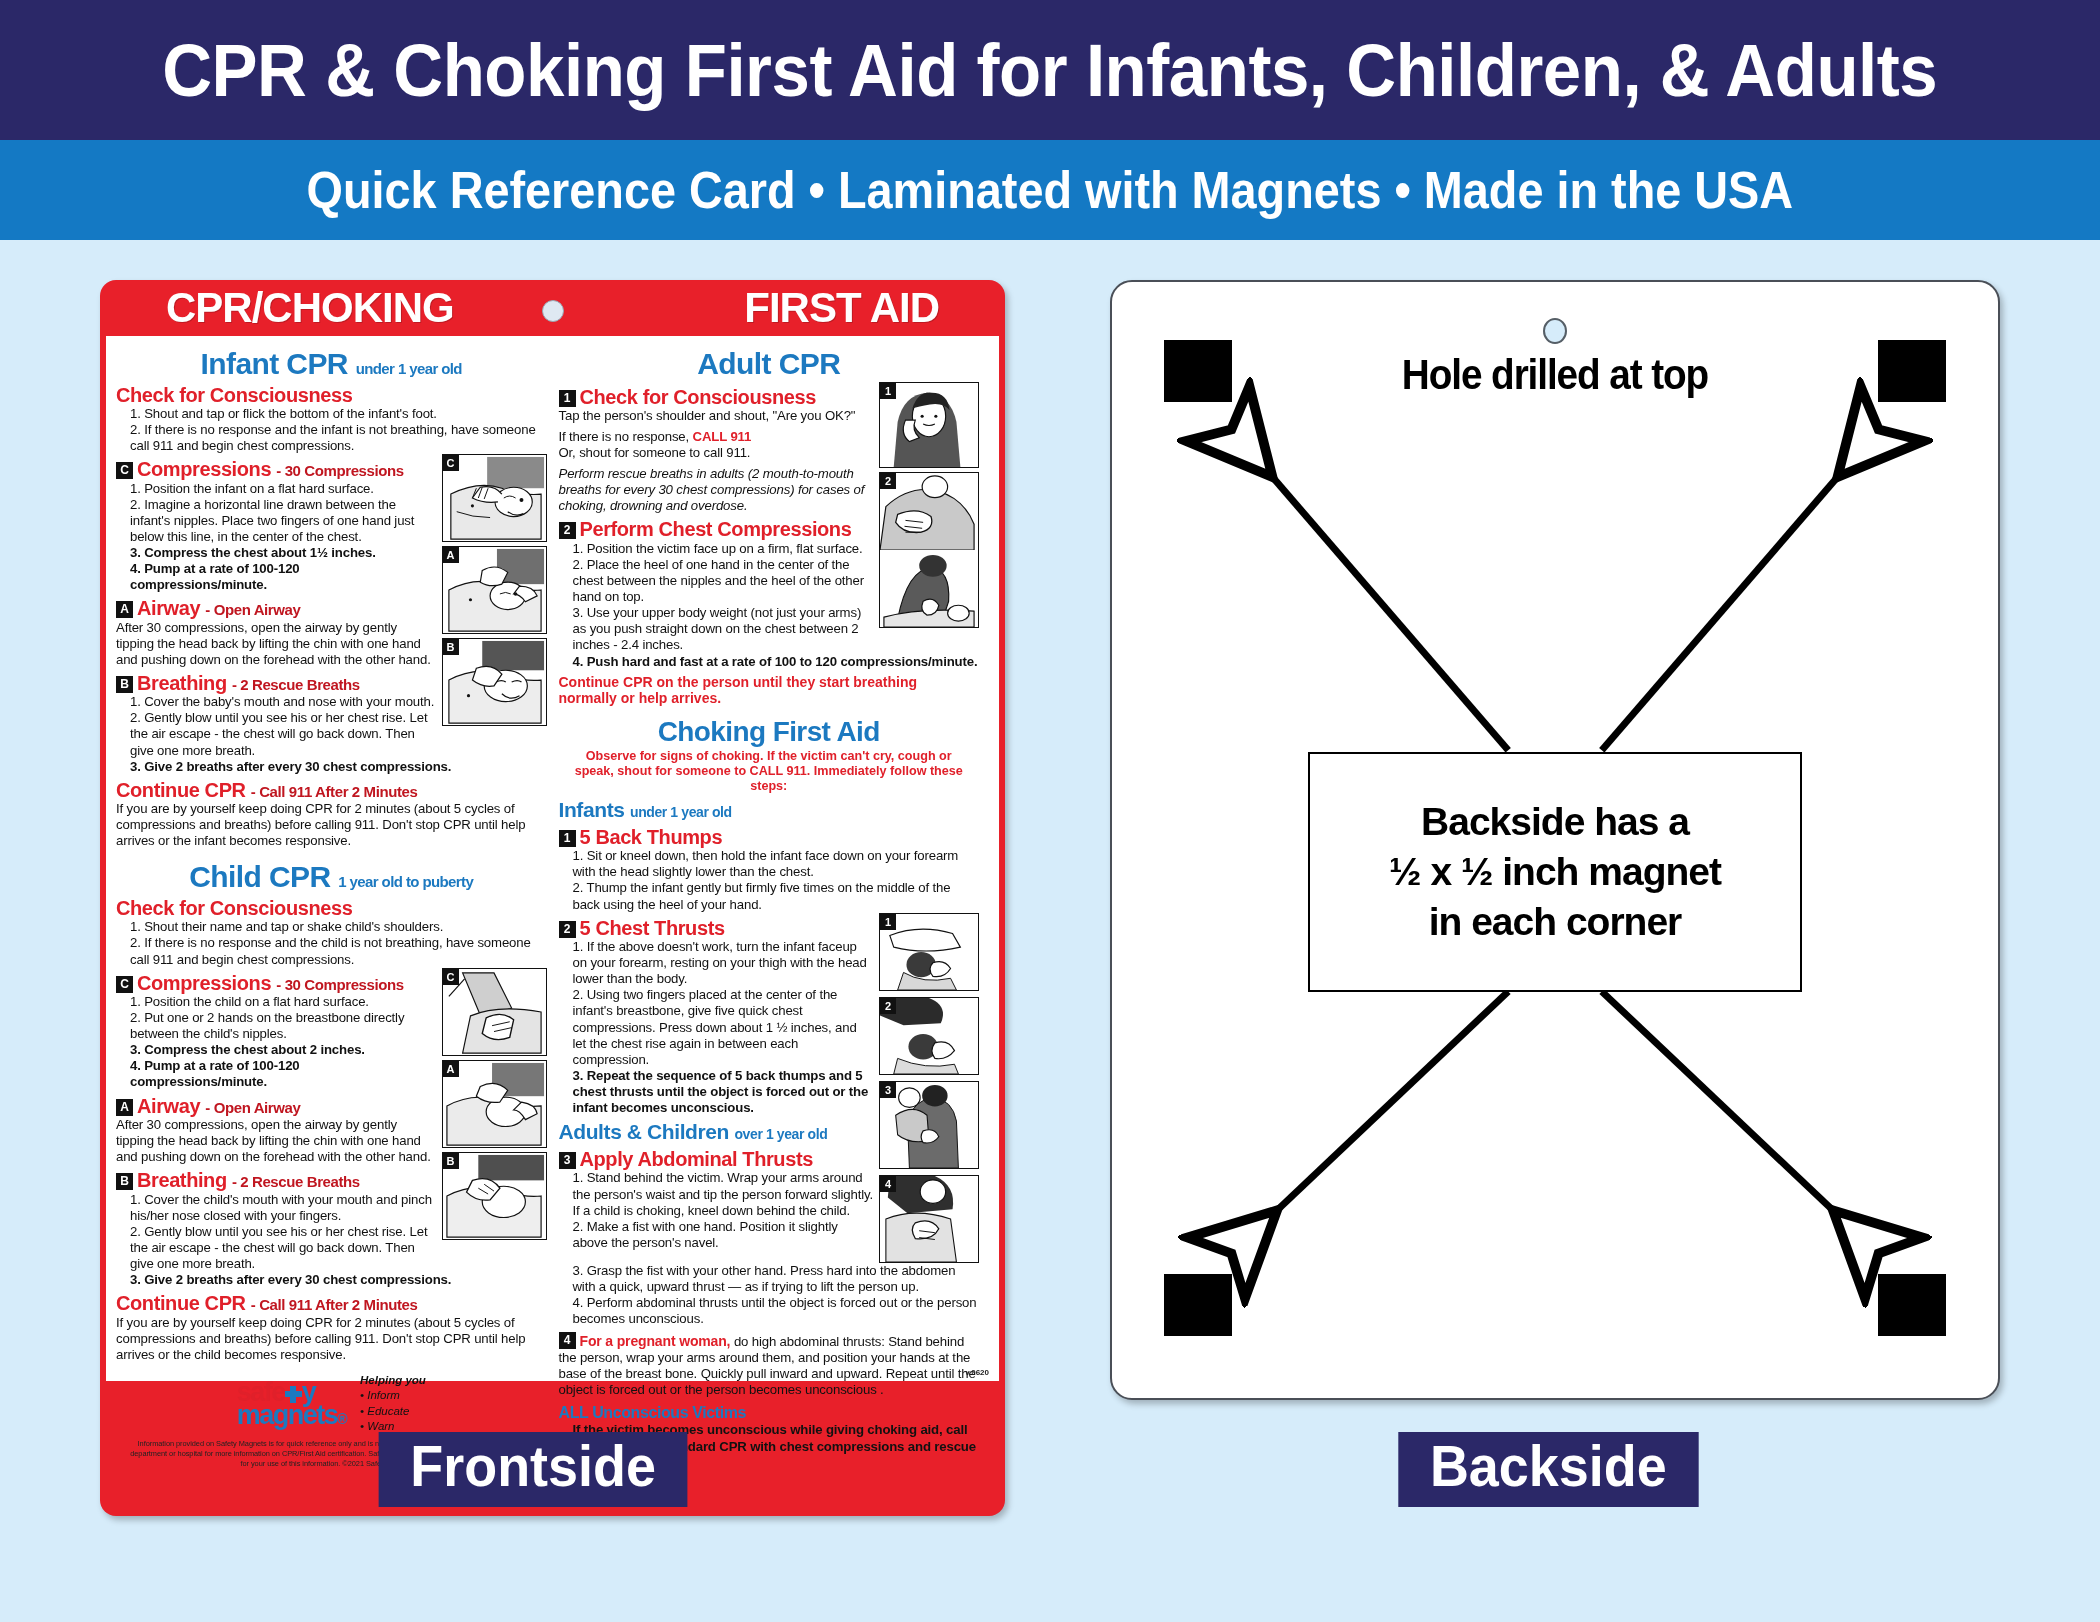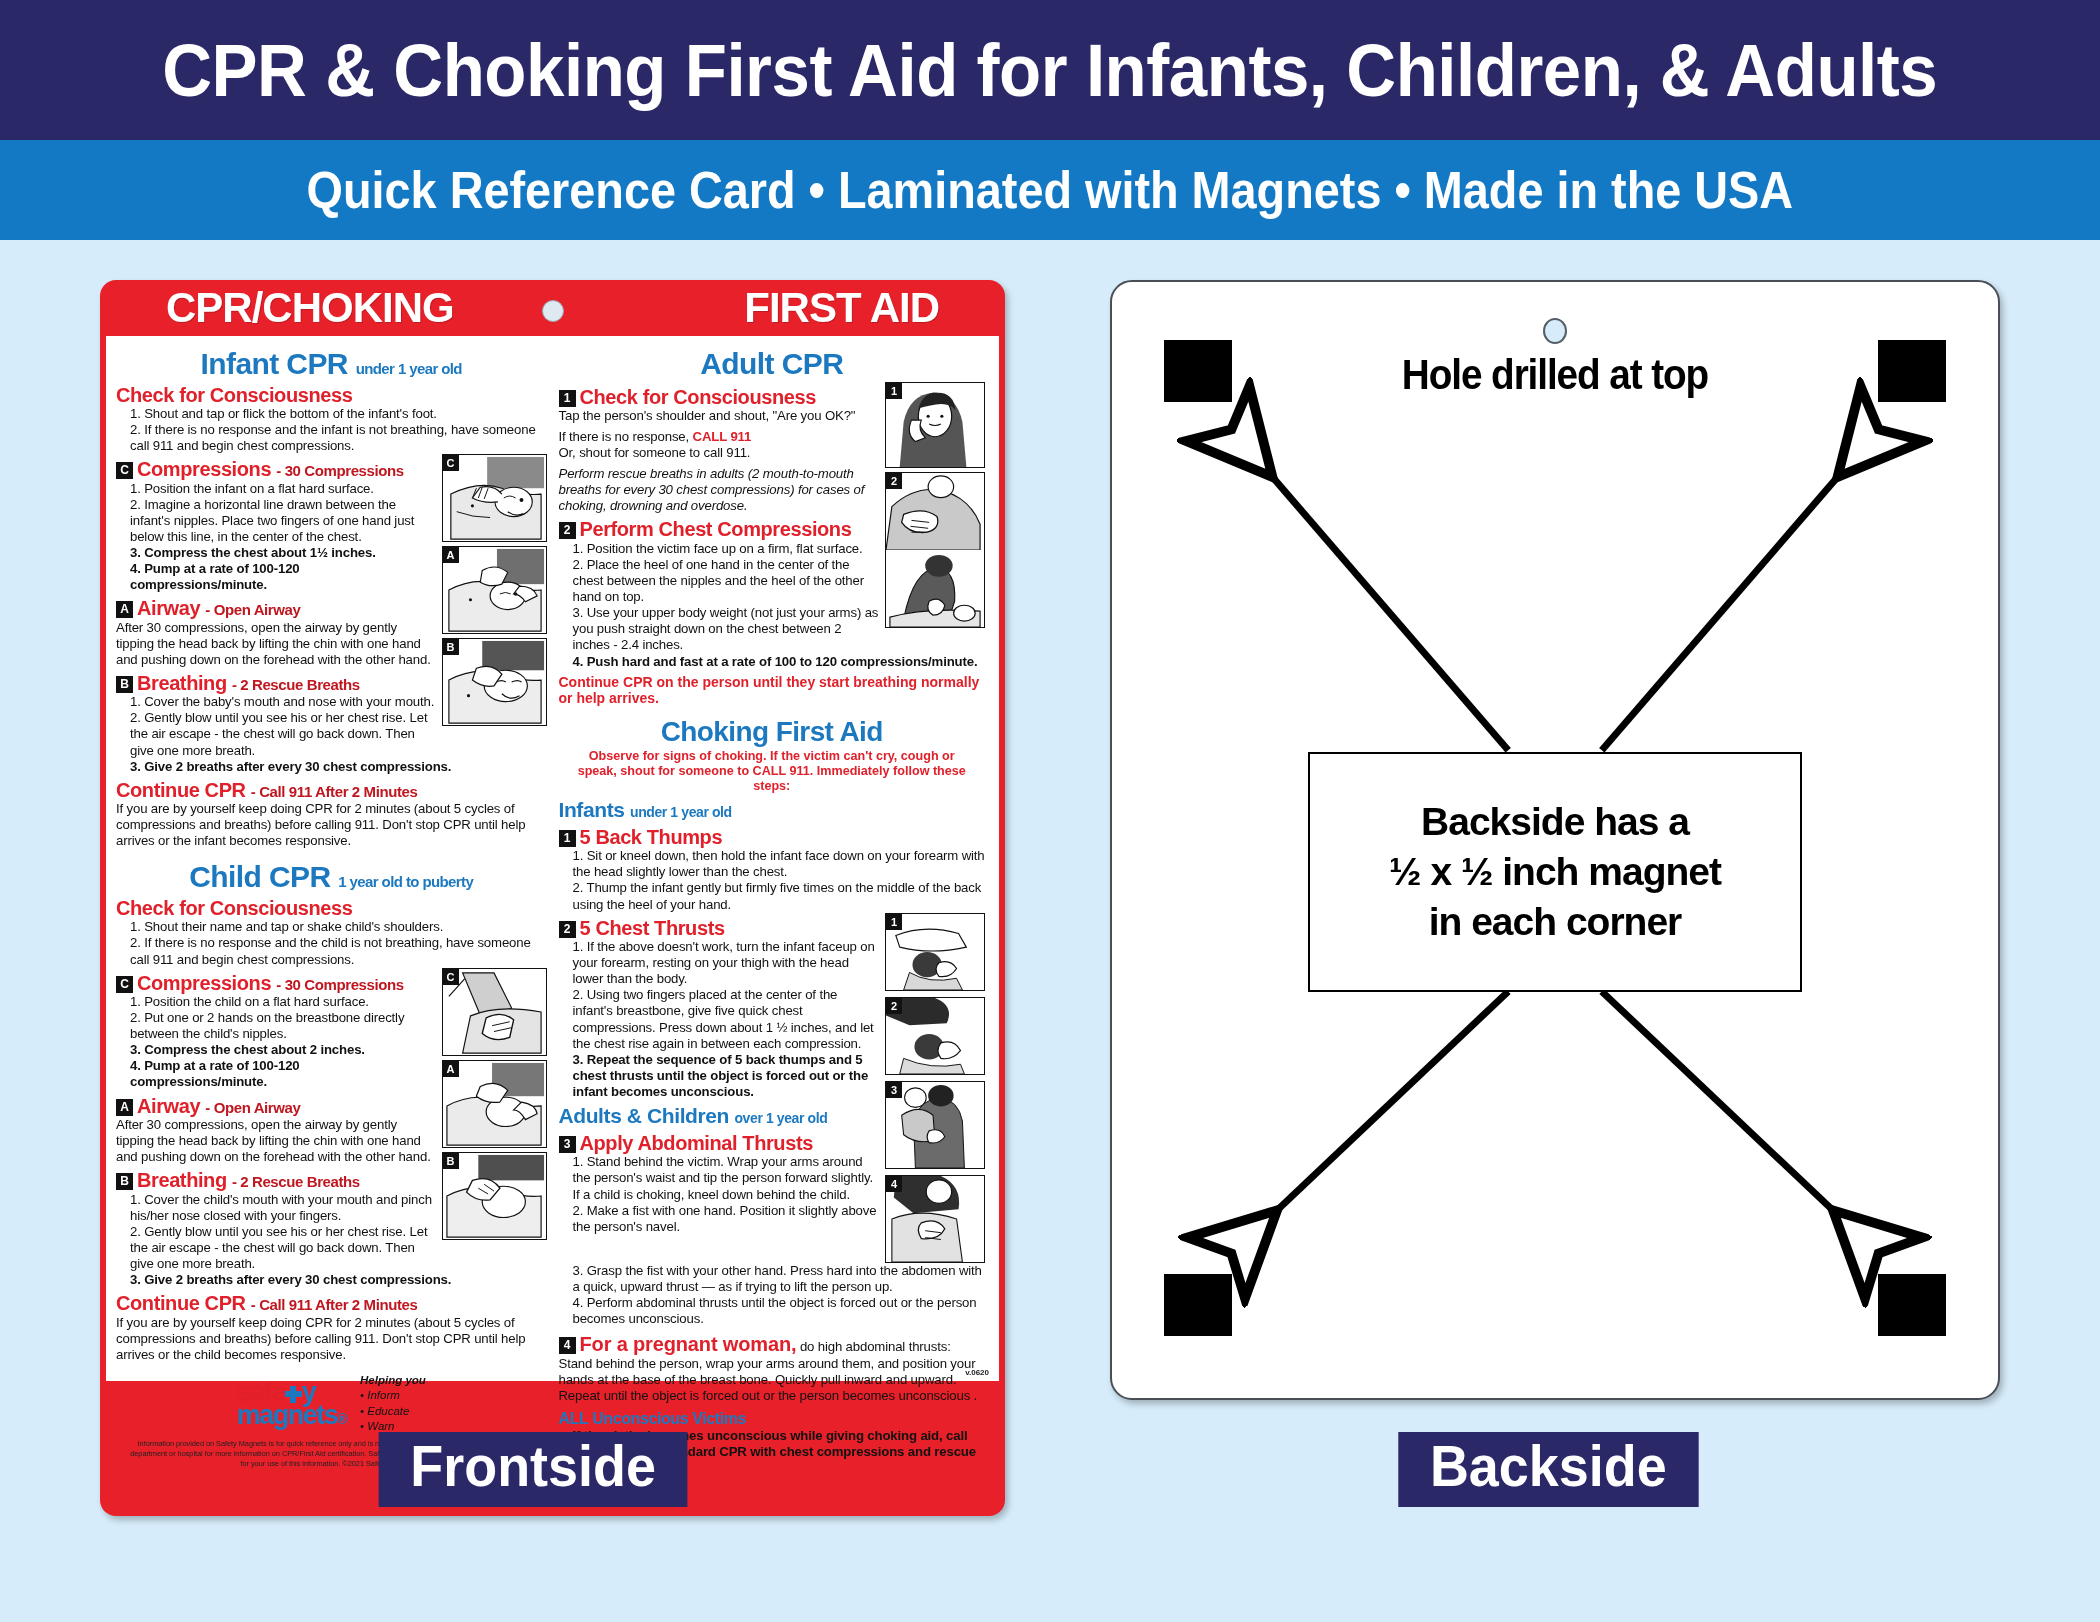--- a/index.html
+++ b/index.html
@@ -60,21 +60,21 @@
     position:absolute; left:50%; top:14px; transform:translateX(-50%);
     width:22px; height:22px; border-radius:50%;
     background:#dfe9f2; border:1.5px solid #9aa7b3;
   }
   .card-body{
     background:#fff; height:1045px; width:100%;
     display:flex; position:relative;
   }
   .col{ position:relative; }
   .col-left{ width:50%; padding:8px 6px 0 10px; border-right:0; }
-  .col-right{ width:50%; padding:8px 14px 0 6px; }
+  .col-right{ width:50%; padding:8px 20px 0 6px; }
 
   
   .sec-title{
     text-align:center; color:#1c79c0; font-size:30px; font-weight:bold;
     letter-spacing:-0.6px; line-height:1.05; margin:4px 0 2px 0;
   }
   .sec-title .age{ font-size:15px; color:#1c79c0; font-weight:bold; }
   .h-red{
     color:#e0202a; font-weight:bold; font-size:20px; letter-spacing:-0.4px;
     line-height:1.12; margin-top:4px;
@@ -516,21 +516,21 @@
                   <path d="M40 56 l16 2 M40 63 l16 2" stroke="#111" stroke-width="1"></path>
                 </svg>
             </div>
           </div>
         </div>
 
         <div class="body-txt indent">3. Grasp the fist with your other hand. Press hard into the abdomen with a quick, upward thrust — as if trying to lift the person up.</div>
         <div class="body-txt indent">4. Perform abdominal thrusts until the object is forced out or the person becomes unconscious.</div>
 
         <div class="body-txt" style="margin-top:5px">
-          <span class="sqbadge">4</span><span class="redbold" style="font-size:20px">For a pregnant woman,</span>
+          <span class="sqbadge">4</span><span class="redbold" style="font-size:14px">For a pregnant woman,</span>
           <span style="font-size:13.2px">do high abdominal thrusts: Stand behind the person, wrap your arms around them, and position your hands at the base of the breast bone. Quickly pull inward and upward. Repeat until the object is forced out or the person becomes unconscious .</span>
         </div>
 
         <div class="h-blue" style="font-size:16px;margin-top:6px">ALL Unconscious Victims</div>
         <div class="body-txt indent" style="font-weight:bold">If the victim becomes unconscious while giving choking aid, call 911 and begin standard CPR with chest compressions and rescue breaths.</div>
 
         <div class="vtag">v.0620</div>
       </div>
     </div>
   </div>

